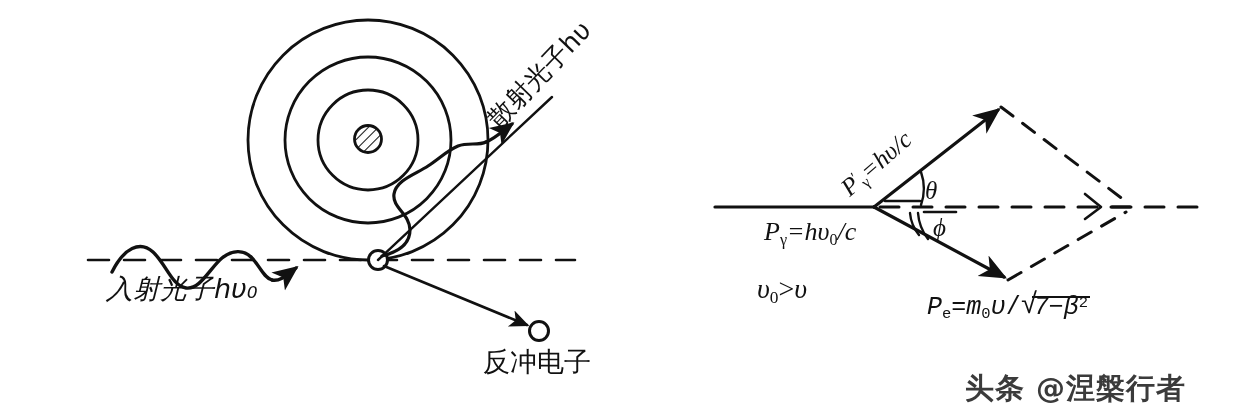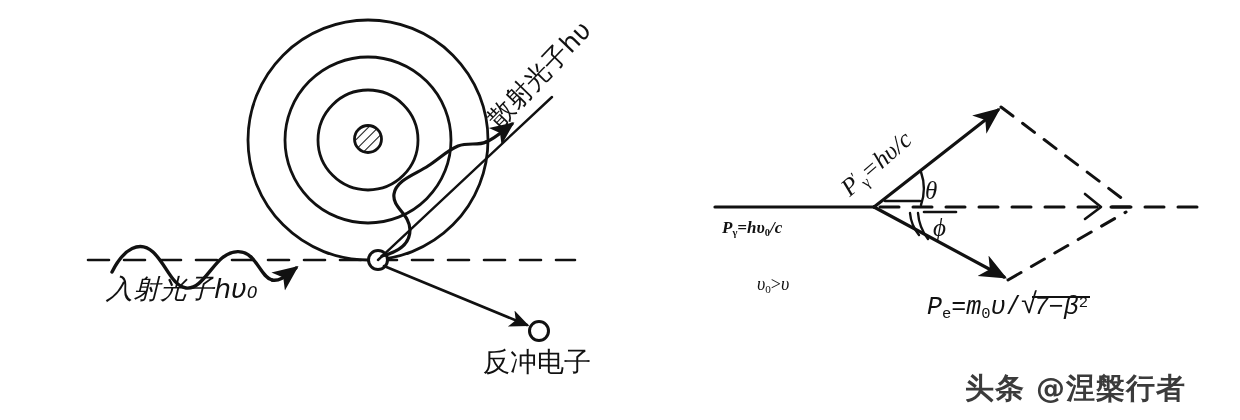--- a/index.html
+++ b/index.html
@@ -67,33 +67,32 @@
     font-size: 26px;
     transform: rotate(-46deg);
     transform-origin: 0 50%;
   }
   #recoil-electron-label {
     left: 483px; top: 348px;
     font-size: 27px;
   }
   
   #p-gamma-label {
-    left: 722px; top: 219px;
-    font-size: 17px;
-    font-weight: bold;
+    left: 764px; top: 219px;
+    font-size: 26px;
   }
   #p-gamma-prime-label {
     left: 845px; top: 178px;
     font-size: 25px;
     transform: rotate(-41deg);
     transform-origin: 0 50%;
   }
   #upsilon-ineq-label {
     left: 757px; top: 275px;
-    font-size: 18px;
+    font-size: 28px;
   }
   #p-e-label {
     left: 927px; top: 295px;
     font-size: 25px;
     font-family: Liberation Mono, monospace;
   }
   #theta-label {
     left: 925px; top: 178px;
     font-size: 25px;
   }

